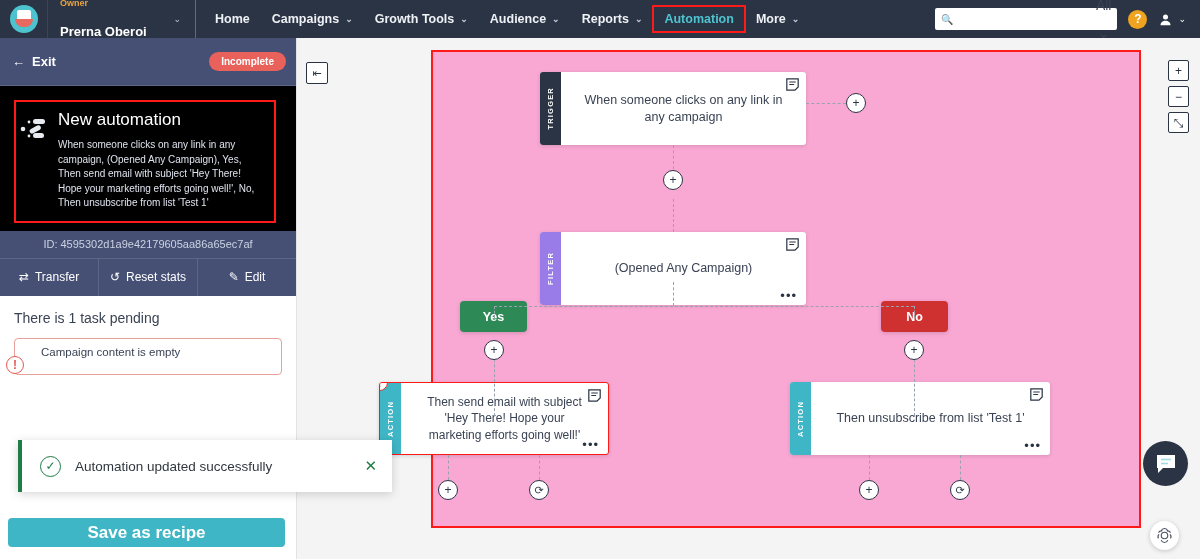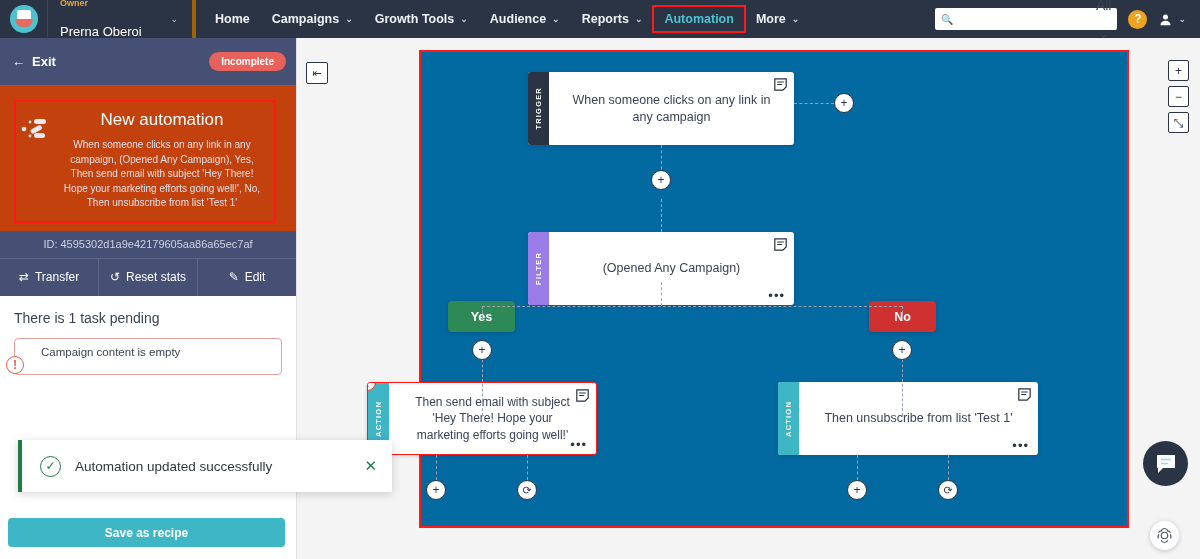--- a/index.html
+++ b/index.html
@@ -27,25 +27,25 @@
   .logo .head {
     position: absolute; left: 7px; top: 5px; width: 14px; height: 11px;
     background: #fff; border-radius: 2px;
   }
   .logo .snout {
     position: absolute; left: 5px; top: 14px; width: 18px; height: 8px;
     background: #e8695f; border-radius: 0 0 8px 8px;
   }
   .acct {
     padding: 0 14px 0 12px; height: 38px; display: flex; align-items: center;
-    border-right: 4px solid #a16207; min-width: 148px; justify-content: space-between;
+    border-right: 1px solid #a16207; min-width: 148px; justify-content: space-between;
   }
   .acct-text { line-height: 1.1; }
   .acct-role { color: #e8a33d; font-size: 9px; font-weight: bold; }
-  .acct-name { color: #fff; font-size: 13px; font-weight: normal; margin-top: 16px; }
+  .acct-name { color: #fff; font-size: 13px; font-weight: bold; margin-top: 16px; }
   .caret { color: #c3c9d4; font-size: 9px; margin-left: 14px; }
   .navitems { display: flex; align-items: center; height: 38px; margin-left: 8px; }
   .navitem {
     color: #eef1f5; font-size: 12.5px; font-weight: bold; padding: 6px 11px;
     display: flex; align-items: center; gap: 6px; cursor: pointer; white-space: nowrap;
   }
   .navitem.active { color: #4ec3d0; }
   .navitem.boxed { outline: 2px solid #ff1a1a; outline-offset: -1px; }
   .nav-right {
     margin-left: auto; display: flex; align-items: center; gap: 11px; padding-right: 14px;
@@ -74,21 +74,21 @@
     height: 48px; background: #455074; display: flex; align-items: center;
     justify-content: space-between; padding: 0 10px 0 12px;
     border-bottom: 1px solid #5c6686;
   }
   .exit { color: #fff; font-size: 13px; font-weight: bold; display: flex; gap: 7px; align-items: center; }
   .badge-incomplete {
     background: #e8625b; color: #fff; font-size: 10px; font-weight: bold;
     padding: 4px 12px; border-radius: 11px;
   }
   .auto-card {
-    background: #c2410c; padding: 14px 20px 8px 14px; position: relative; text-align: center;
+    background: #000000; padding: 14px 20px 8px 14px; position: relative;
   }
   .auto-box { border: 2px solid #ff1a1a; padding: 8px 8px 10px 4px; display: flex; gap: 8px; }
   .auto-icon { width: 30px; flex: none; padding-top: 8px; }
   .auto-title { color: #fff; font-size: 17px; margin-bottom: 8px; }
   .auto-desc { color: #dfe3ee; font-size: 10px; line-height: 1.45; }
   .auto-id { color: #ccd2e2; font-size: 11px; text-align: center; padding: 7px 0 8px 0; background: #455074; }
   .side-actions {
     display: flex; background: #455074; height: 38px; border-top: 1px solid #5c6686;
   }
   .side-action {
@@ -116,38 +116,38 @@
     padding: 0 15px 0 18px; gap: 14px; z-index: 40;
   }
   .toast-check {
     width: 21px; height: 21px; border-radius: 50%; border: 1.6px solid #1e7d45;
     color: #1e7d45; font-size: 12px; display: flex; align-items: center; justify-content: center;
   }
   .toast-msg { font-size: 13.5px; color: #30373f; flex: 1; }
   .toast-x { color: #1e7d45; font-size: 15px; cursor: pointer; }
   .save-recipe {
     position: absolute; left: 8px; bottom: 12px; width: 277px; height: 29px;
-    background: #3fb6c6; color: #fff; font-size: 12px; font-weight: bold;
+    background: #3fb6c6; color: #fff; font-size: 17px; font-weight: bold;
     display: flex; align-items: center; justify-content: center; border-radius: 4px; cursor: pointer;
   }
 
   
   .canvas-area {
     position: absolute; top: 38px; left: 297px; width: 903px; height: 521px;
     background: #f4f4f5;
   }
   .collapse-btn {
     position: absolute; left: 9px; top: 24px; width: 22px; height: 22px;
     background: #fff; border: 1.6px solid #2b3444; border-radius: 2px;
     display: flex; align-items: center; justify-content: center; font-size: 11px; color: #2b3444;
     cursor: pointer; z-index: 10;
   }
   .flow {
-    position: absolute; left: 122px; top: 12px; width: 710px; height: 478px;
-    border: 2.5px solid #ff1a1a; background: #0369a1;
+    position: absolute; left: 134px; top: 12px; width: 710px; height: 478px;
+    border: 2.5px solid #ff1a1a; background: #f9a8d4;
   }
   .zoomctl { position: absolute; right: 11px; top: 22px; display: flex; flex-direction: column; gap: 5px; z-index: 10; }
   .zoombtn {
     width: 21px; height: 21px; background: #fff; border: 1.6px solid #2b3444; border-radius: 2px;
     display: flex; align-items: center; justify-content: center; font-size: 12px; color: #2b3444; cursor: pointer;
   }
   .chatbtn {
     position: absolute; right: 12px; bottom: 73px; width: 45px; height: 45px; border-radius: 50%;
     background: #2b3444; display: flex; align-items: center; justify-content: center; z-index: 30; cursor: pointer;
   }

